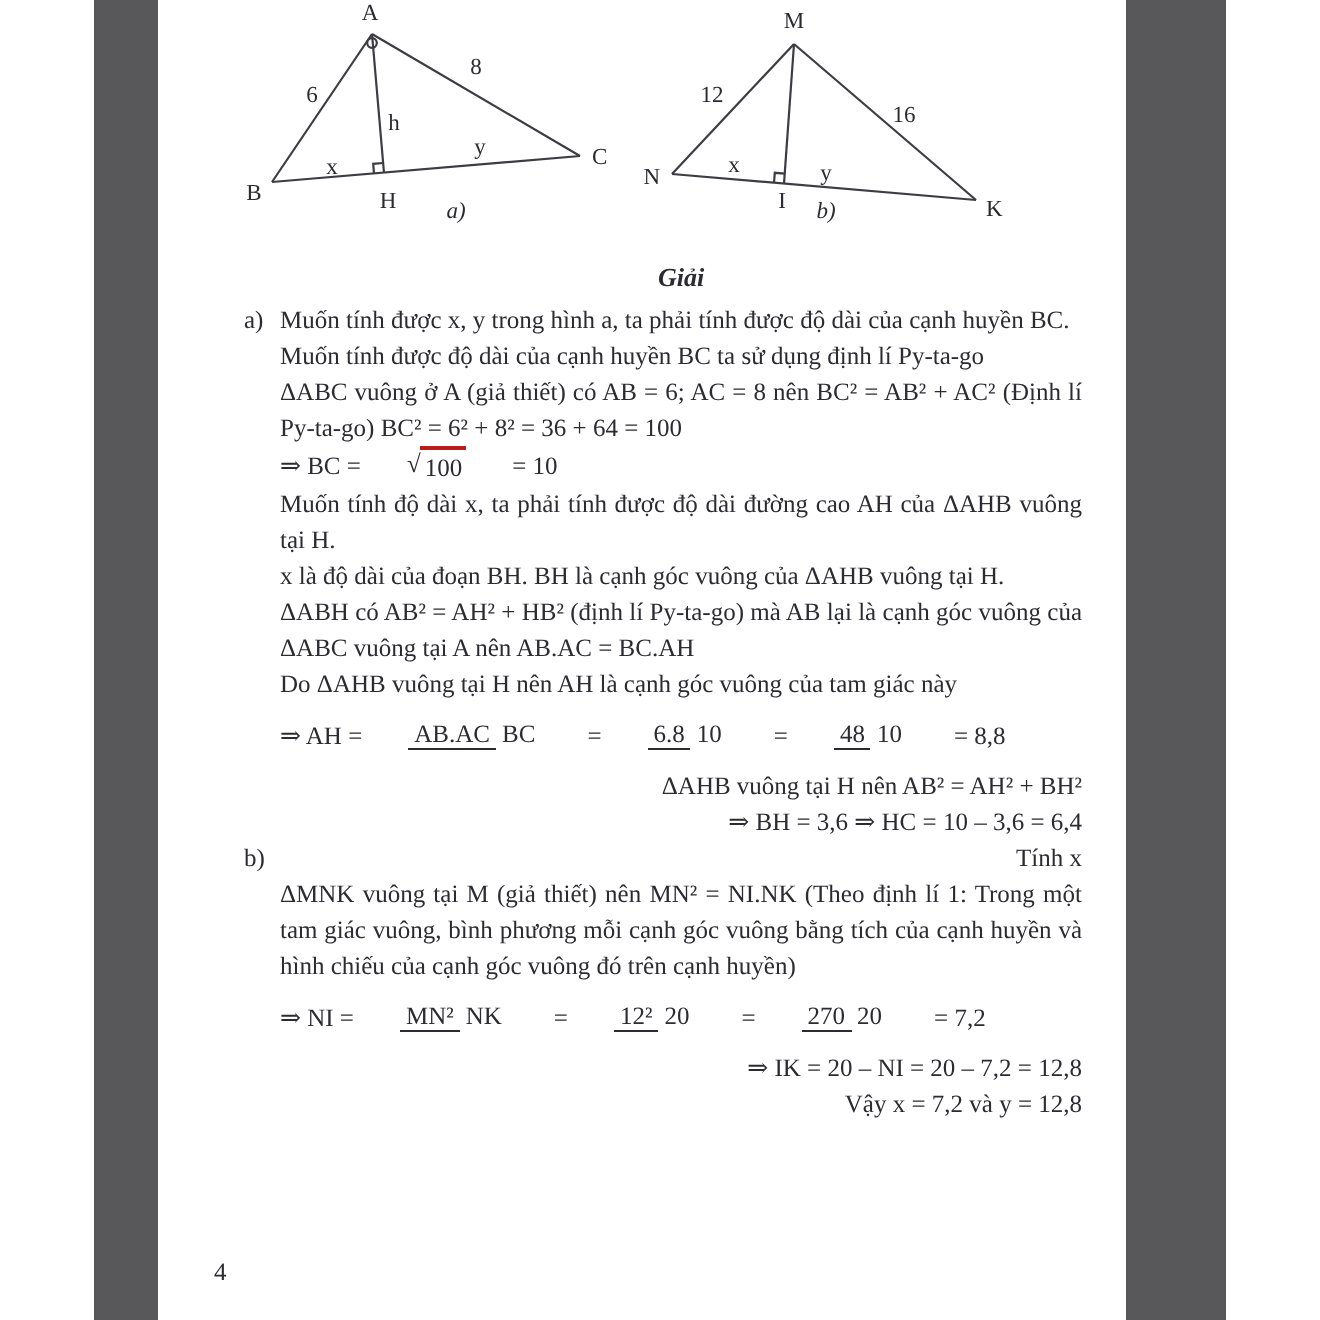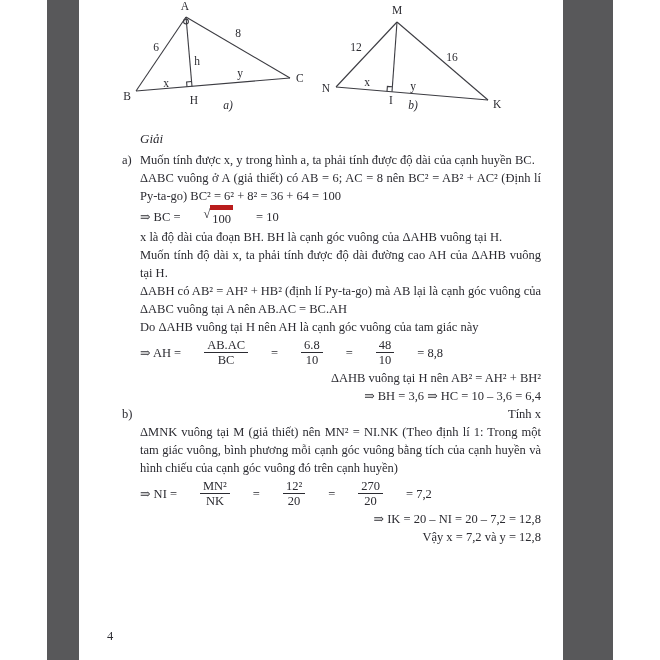--- a/index.html
+++ b/index.html
@@ -11,31 +11,31 @@
   .bar { position:absolute; top:0; height:660px; background:#58585a; }
   .bar-left  { left:47px;  width:32px; }
   .bar-right { left:563px; width:50px; }
 
   .figures { position:absolute; left:100px; top:0; width:412px; height:118px; }
   .figures line, .figures polyline, .figures circle { stroke:#3c3c42; stroke-width:1.1; fill:none; }
   .figures text { font-family:"Liberation Serif","DejaVu Serif",serif; font-size:11.5px; fill:#2b2b31; }
   .figures text.cap { font-style:italic; }
 
   .body { position:absolute; left:122px; top:130px; width:419px; font-size:12.5px; line-height:18px; }
-  .title { padding-left:18px; font-style:italic; font-weight:normal; font-size:13px; margin-bottom:3px; }
+  .title { padding-left:18px; text-align:center; font-style:italic; font-weight:bold; font-size:13px; margin-bottom:3px; }
   .para { position:relative; padding-left:18px; text-align:justify; }
   .para.left { text-align:right; }
   .marker { position:absolute; left:0; top:0; }
   .math { padding-left:18px; display:flex; align-items:center; gap:23px; white-space:nowrap; }
   .frow { height:33px; }
-  .frac { display:inline-flex; flex-direction:column; text-align:center; line-height:14px; }
+  .frac { display:inline-flex; flex-direction:row; text-align:center; line-height:14px; }
   .frac .num { display:block; border-bottom:1px solid #2b2b31; padding:0 3px; }
   .frac .den { display:block; padding:0 3px; }
   .sq { display:inline-flex; align-items:flex-start; }
-  .rad { border-top:5px solid #b91c1c; padding:0 2px; font-weight:normal; }
+  .rad { border-top:2px solid #b91c1c; padding:0 2px; font-weight:normal; }
   .pagenum { position:absolute; left:107px; top:629px; font-size:12.5px; }
 </style>
 </head>
 <body>
 
 <div class="canvas">
   <div class="bar bar-left"></div>
   <div class="bar bar-right"></div>
 
   <svg class="figures" viewBox="100 0 412 118">
@@ -76,30 +76,31 @@
       <text class="cap" x="413" y="109" text-anchor="middle">b)</text>
     </g>
   </svg>
 
   <div class="body">
     <div class="title">Giải</div>
 
     <div class="para">
       <span class="marker">a)</span><span>Muốn tính được x, y trong hình a, ta phải tính được độ dài của cạnh huyền BC.</span>
     </div>
+    <div class="para">Muốn tính được độ dài của cạnh huyền BC ta sử dụng định lí Py-ta-go</div>
     <div class="para">ΔABC vuông ở A (giả thiết) có AB = 6; AC = 8 nên BC² = AB² + AC² (Định lí Py-ta-go) BC² = 6² + 8² = 36 + 64 = 100</div>
 
     <div class="math">
       <span>⇒ BC =</span>
         <span class="sq">√<b class="rad">100</b></span>
         <span>= 10</span>
     </div>
 
+    <div class="para">Muốn tính độ dài x, ta phải tính được độ dài đường cao AH của ΔAHB vuông tại H.</div>
     <div class="para">x là độ dài của đoạn BH. BH là cạnh góc vuông của ΔAHB vuông tại H.</div>
-    <div class="para">Muốn tính độ dài x, ta phải tính được độ dài đường cao AH của ΔAHB vuông tại H.</div>
     <div class="para">ΔABH có AB² = AH² + HB² (định lí Py-ta-go) mà AB lại là cạnh góc vuông của ΔABC vuông tại A nên AB.AC = BC.AH</div>
     <div class="para">Do ΔAHB vuông tại H nên AH là cạnh góc vuông của tam giác này</div>
 
     <div class="math frow">
       <span>⇒ AH =</span>
       <span class="frac">
           <span class="num">AB.AC</span>
           <span class="den">BC</span>
         </span>
       <span>=</span>

